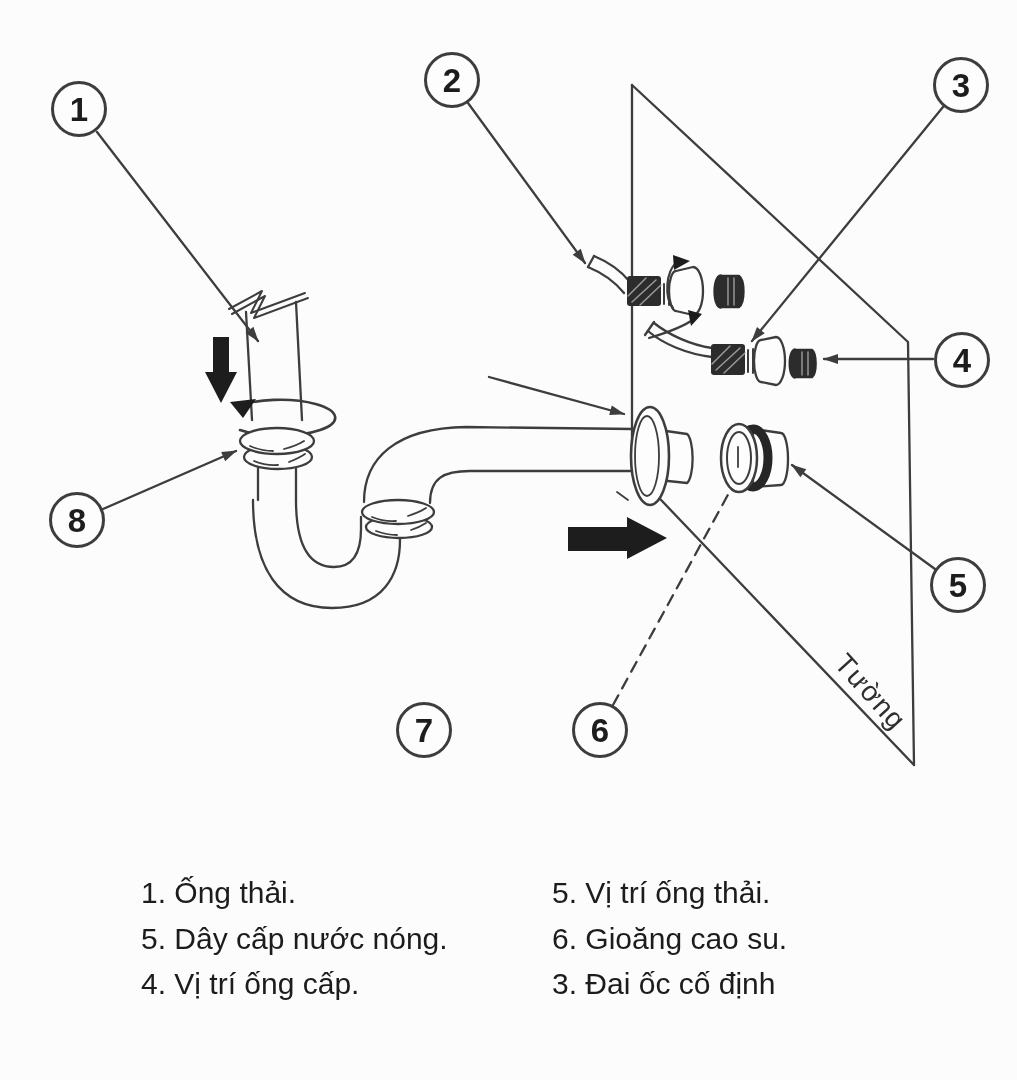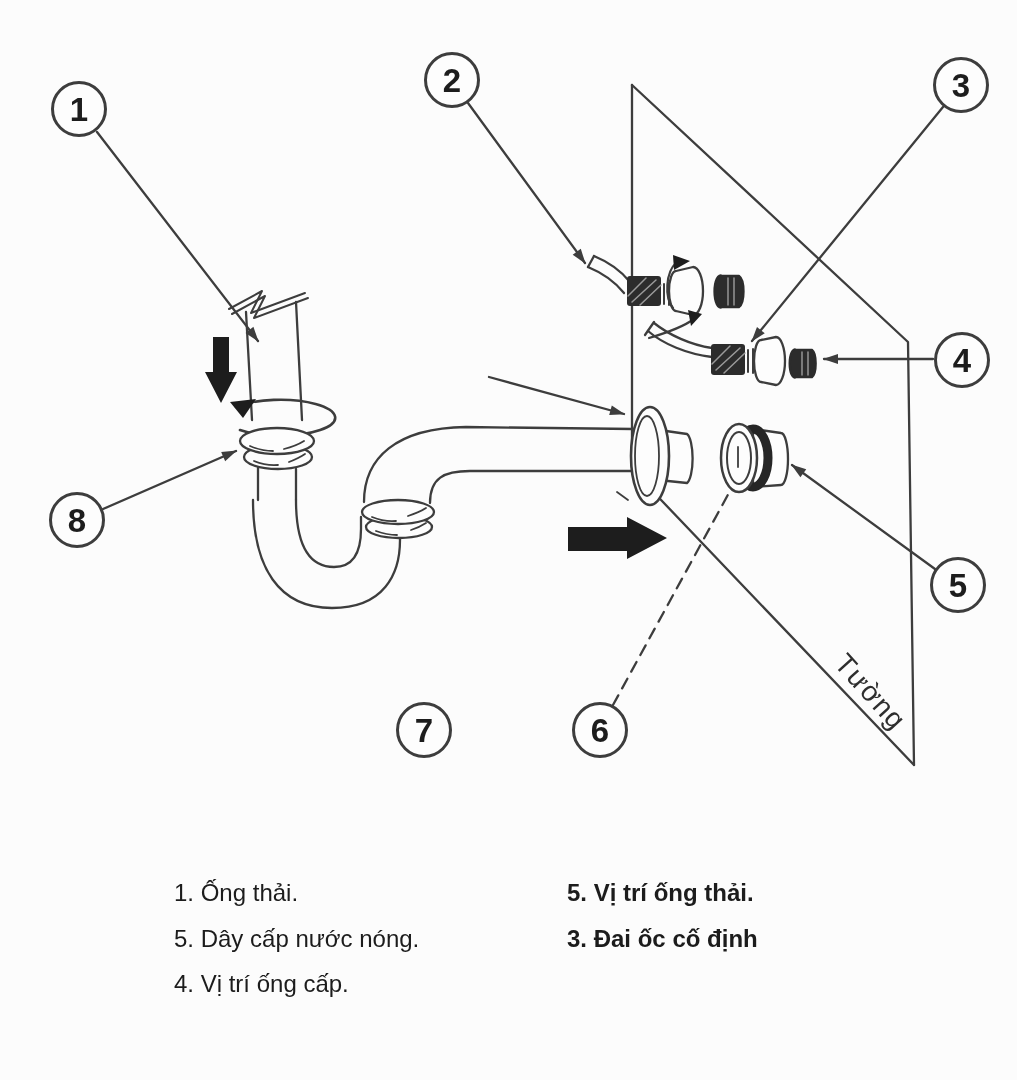--- a/index.html
+++ b/index.html
@@ -34,25 +34,24 @@
     font-size:28px;
     color:#2e2e2e;
     transform:rotate(48deg);
     letter-spacing:1px;
     white-space:nowrap;
   }
   .legend{
     position:absolute;
     top:870px;
     color:#1c1c1c;
-    font-size:24px;
-    margin-left:33px;
+    font-size:30px;
   }
   .legend-left{left:141px;width:400px;}
-  .legend-right{left:534px;width:430px;font-weight:bold;}
+  .legend-right{left:552px;width:430px;}
   .legend-item{
     height:45.5px;
     line-height:45.5px;
     white-space:nowrap;
   }
 </style>
 </head>
 <body>
 
 <div class="canvas">
@@ -205,16 +204,17 @@
 
   <div class="wall-label">Tường</div>
 
   <div class="legend legend-left">
     <div class="legend-item">1. Ống thải.</div>
     <div class="legend-item">5. Dây cấp nước nóng.</div>
     <div class="legend-item">4. Vị trí ống cấp.</div>
   </div>
   <div class="legend legend-right">
     <div class="legend-item">5. Vị trí ống thải.</div>
+    <div class="legend-item">6. Gioăng cao su.</div>
     <div class="legend-item">3. Đai ốc cố định</div>
   </div>
 
 </div>
 
 </body></html>

